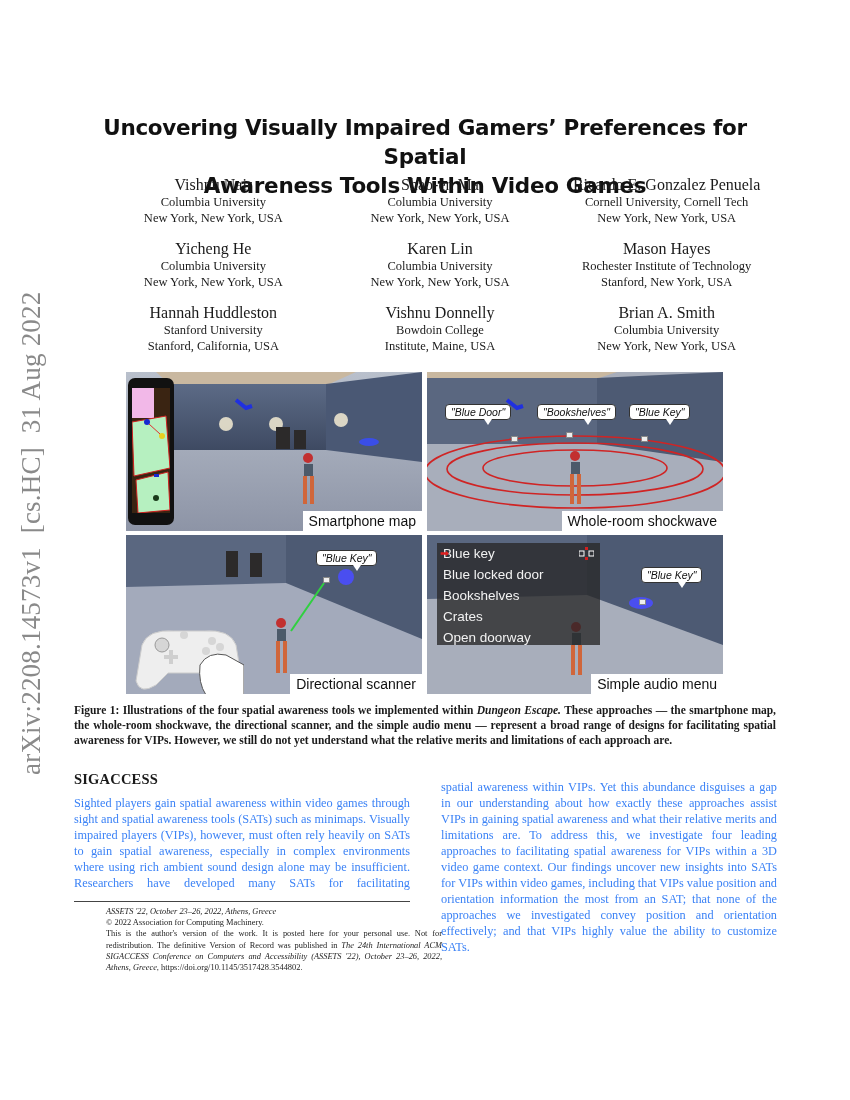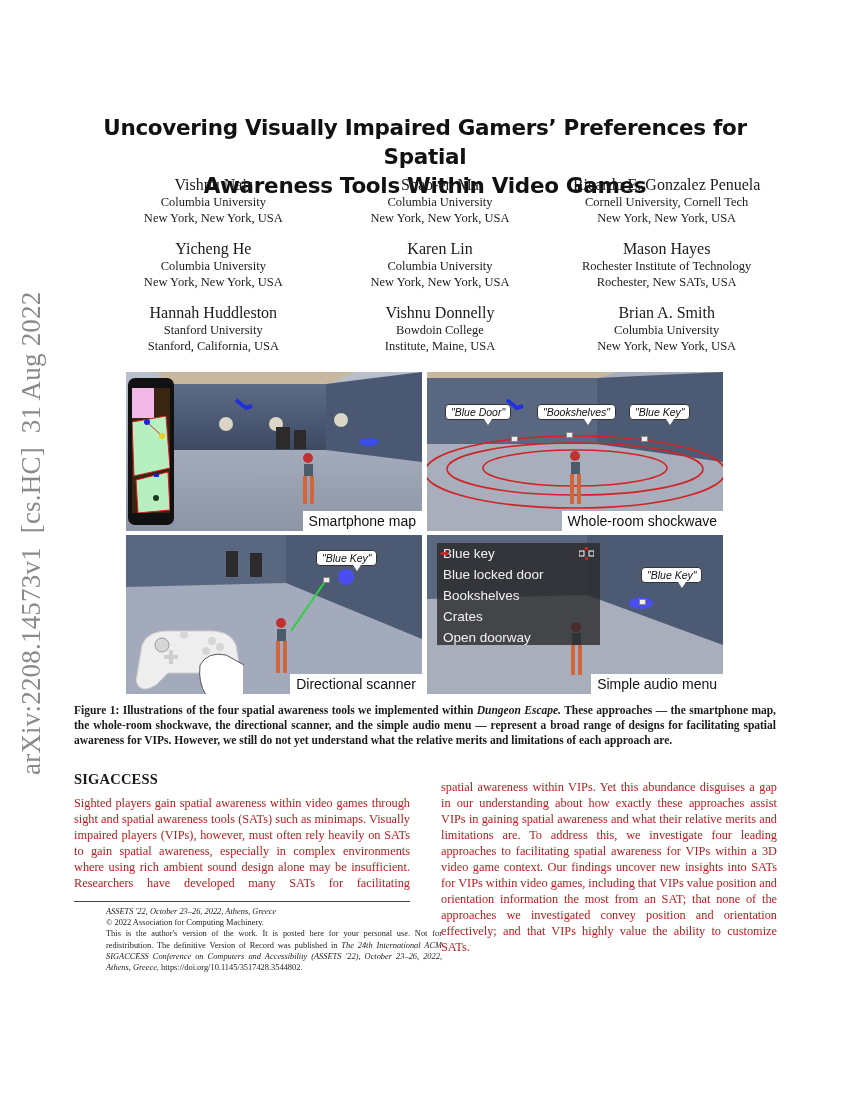--- a/index.html
+++ b/index.html
@@ -85,21 +85,21 @@
     font-family: "Liberation Serif", serif; font-weight: bold; font-size: 11.5px; line-height: 15.2px;
     text-align: justify; color: #1a1a1a;
   }
   .caption em { font-style: italic; }
 
   .abstract-heading {
     position: absolute; left: 74px; top: 771px;
     font-family: "Liberation Serif", serif; font-weight: bold; font-size: 14.5px; letter-spacing: 0.2px;
   }
   .col-text {
-    position: absolute; font-size: 12.3px; line-height: 16px; text-align: justify; color: #b91c1c;
+    position: absolute; font-size: 12.3px; line-height: 16px; text-align: justify; color: #3b82f6;
     hyphens: auto;
   }
   .col-left { left: 74px; top: 795px; width: 336px; text-align-last: justify; }
   .col-right { left: 441px; top: 779px; width: 336px; }
 
   .footnote-rule { position: absolute; left: 74px; top: 901px; width: 336px; height: 0; border-top: 1px solid #444; }
   .footnote {
     position: absolute; left: 74px; top: 906px; width: 336px;
     font-size: 8.4px; line-height: 11.2px; color: #222; text-align: justify; margin-left: 32px;
   }
@@ -138,21 +138,21 @@
     <div class="loc">New York, New York, USA</div>
   </div>
   <div class="author">
     <div class="name">Karen Lin</div>
     <div class="aff">Columbia University</div>
     <div class="loc">New York, New York, USA</div>
   </div>
   <div class="author">
     <div class="name">Mason Hayes</div>
     <div class="aff">Rochester Institute of Technology</div>
-    <div class="loc">Rochester, New SATs, USA</div>
+    <div class="loc">Stanford, New York, USA</div>
   </div>
   <div class="author">
     <div class="name">Hannah Huddleston</div>
     <div class="aff">Stanford University</div>
     <div class="loc">Stanford, California, USA</div>
   </div>
   <div class="author">
     <div class="name">Vishnu Donnelly</div>
     <div class="aff">Bowdoin College</div>
     <div class="loc">Institute, Maine, USA</div>

